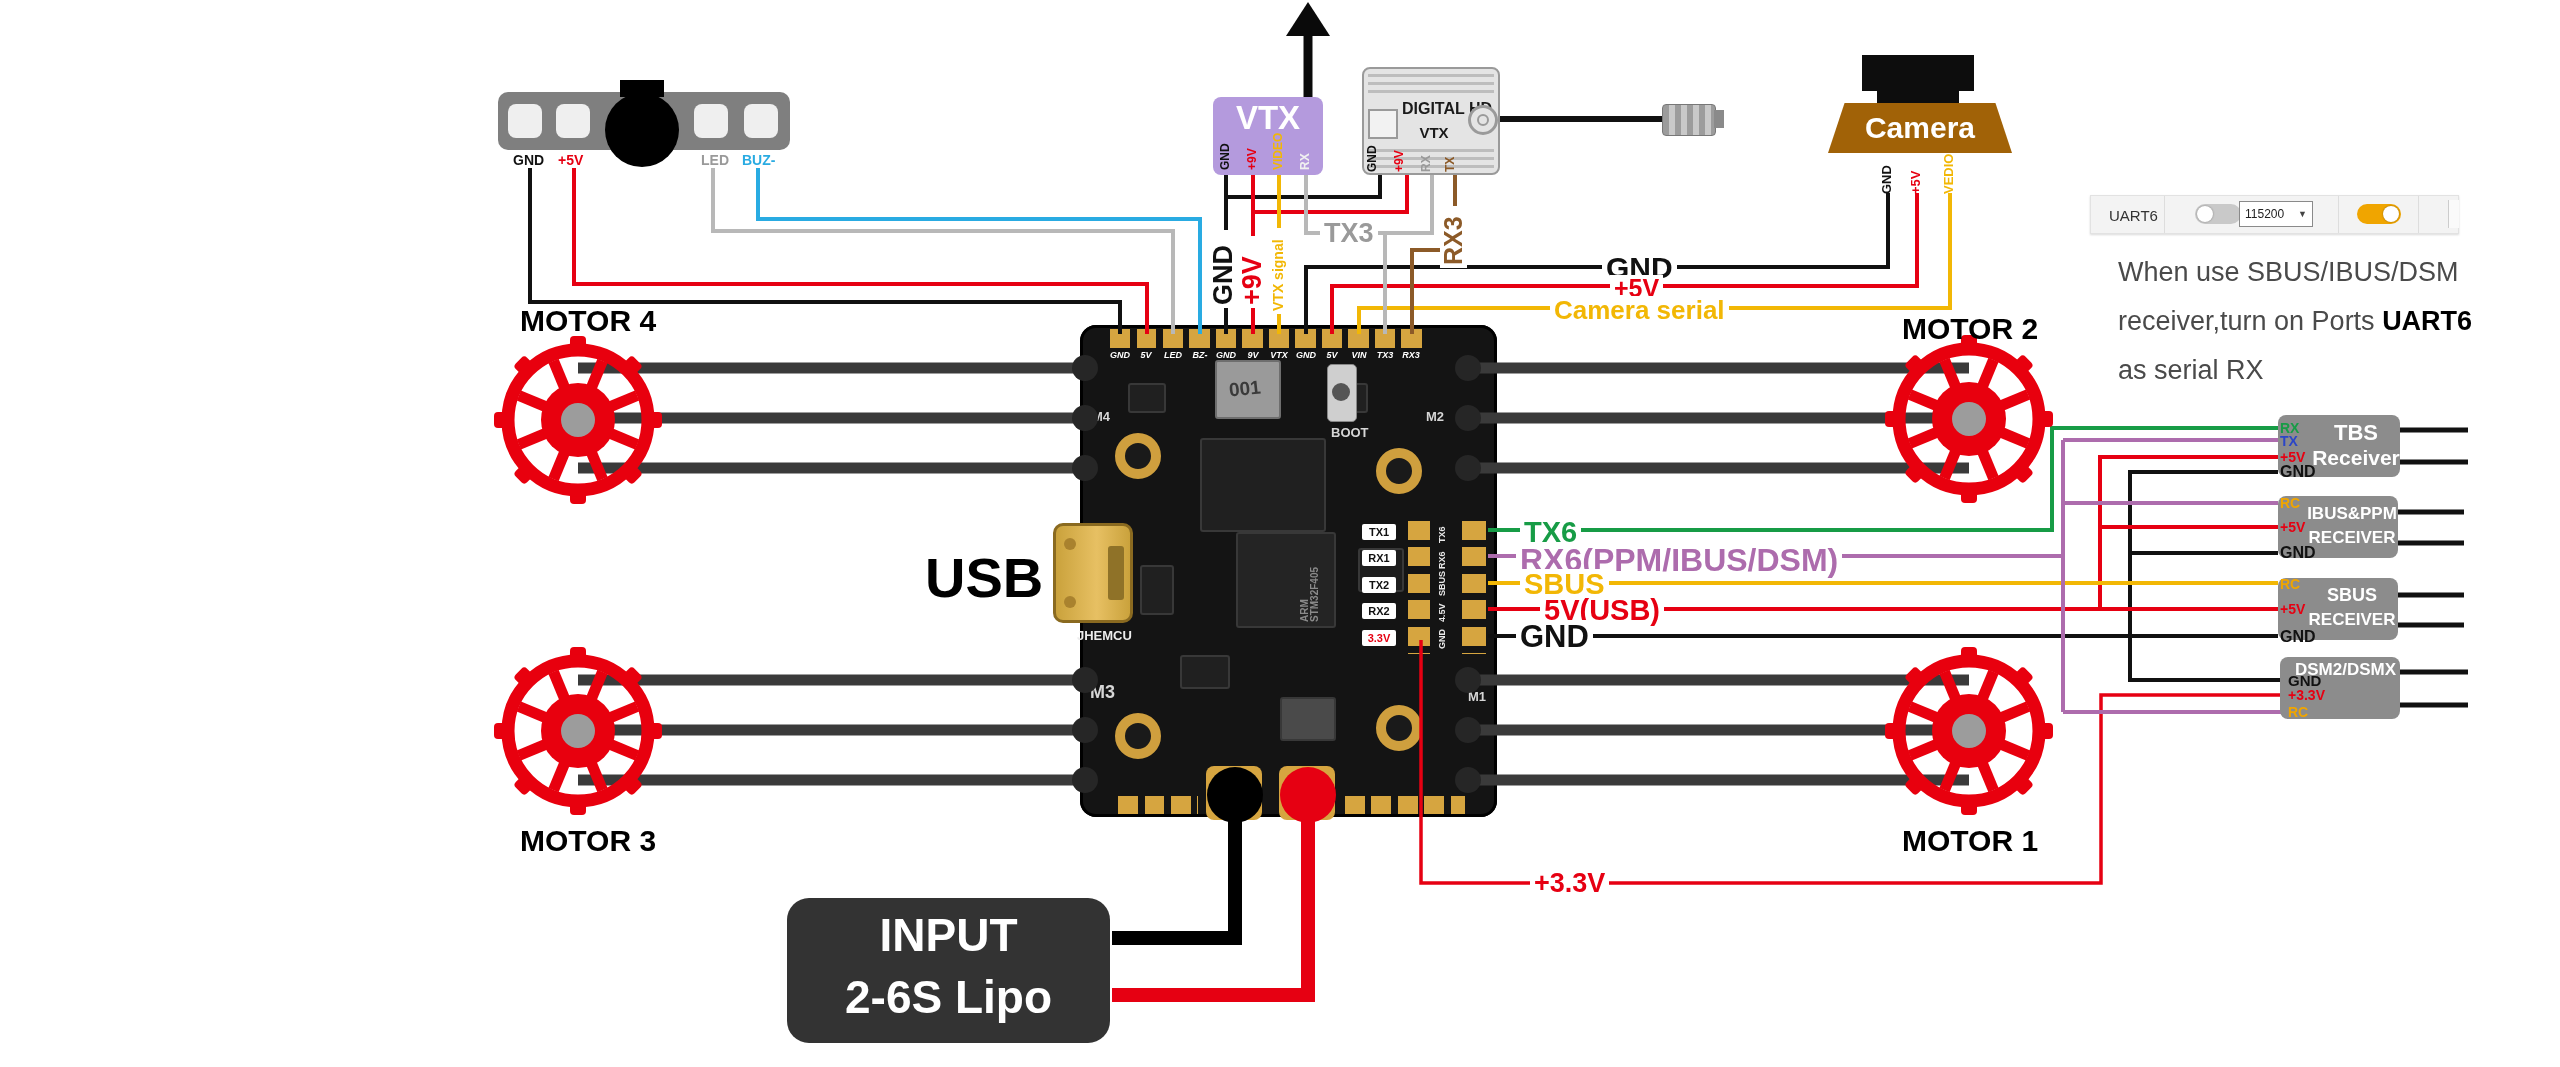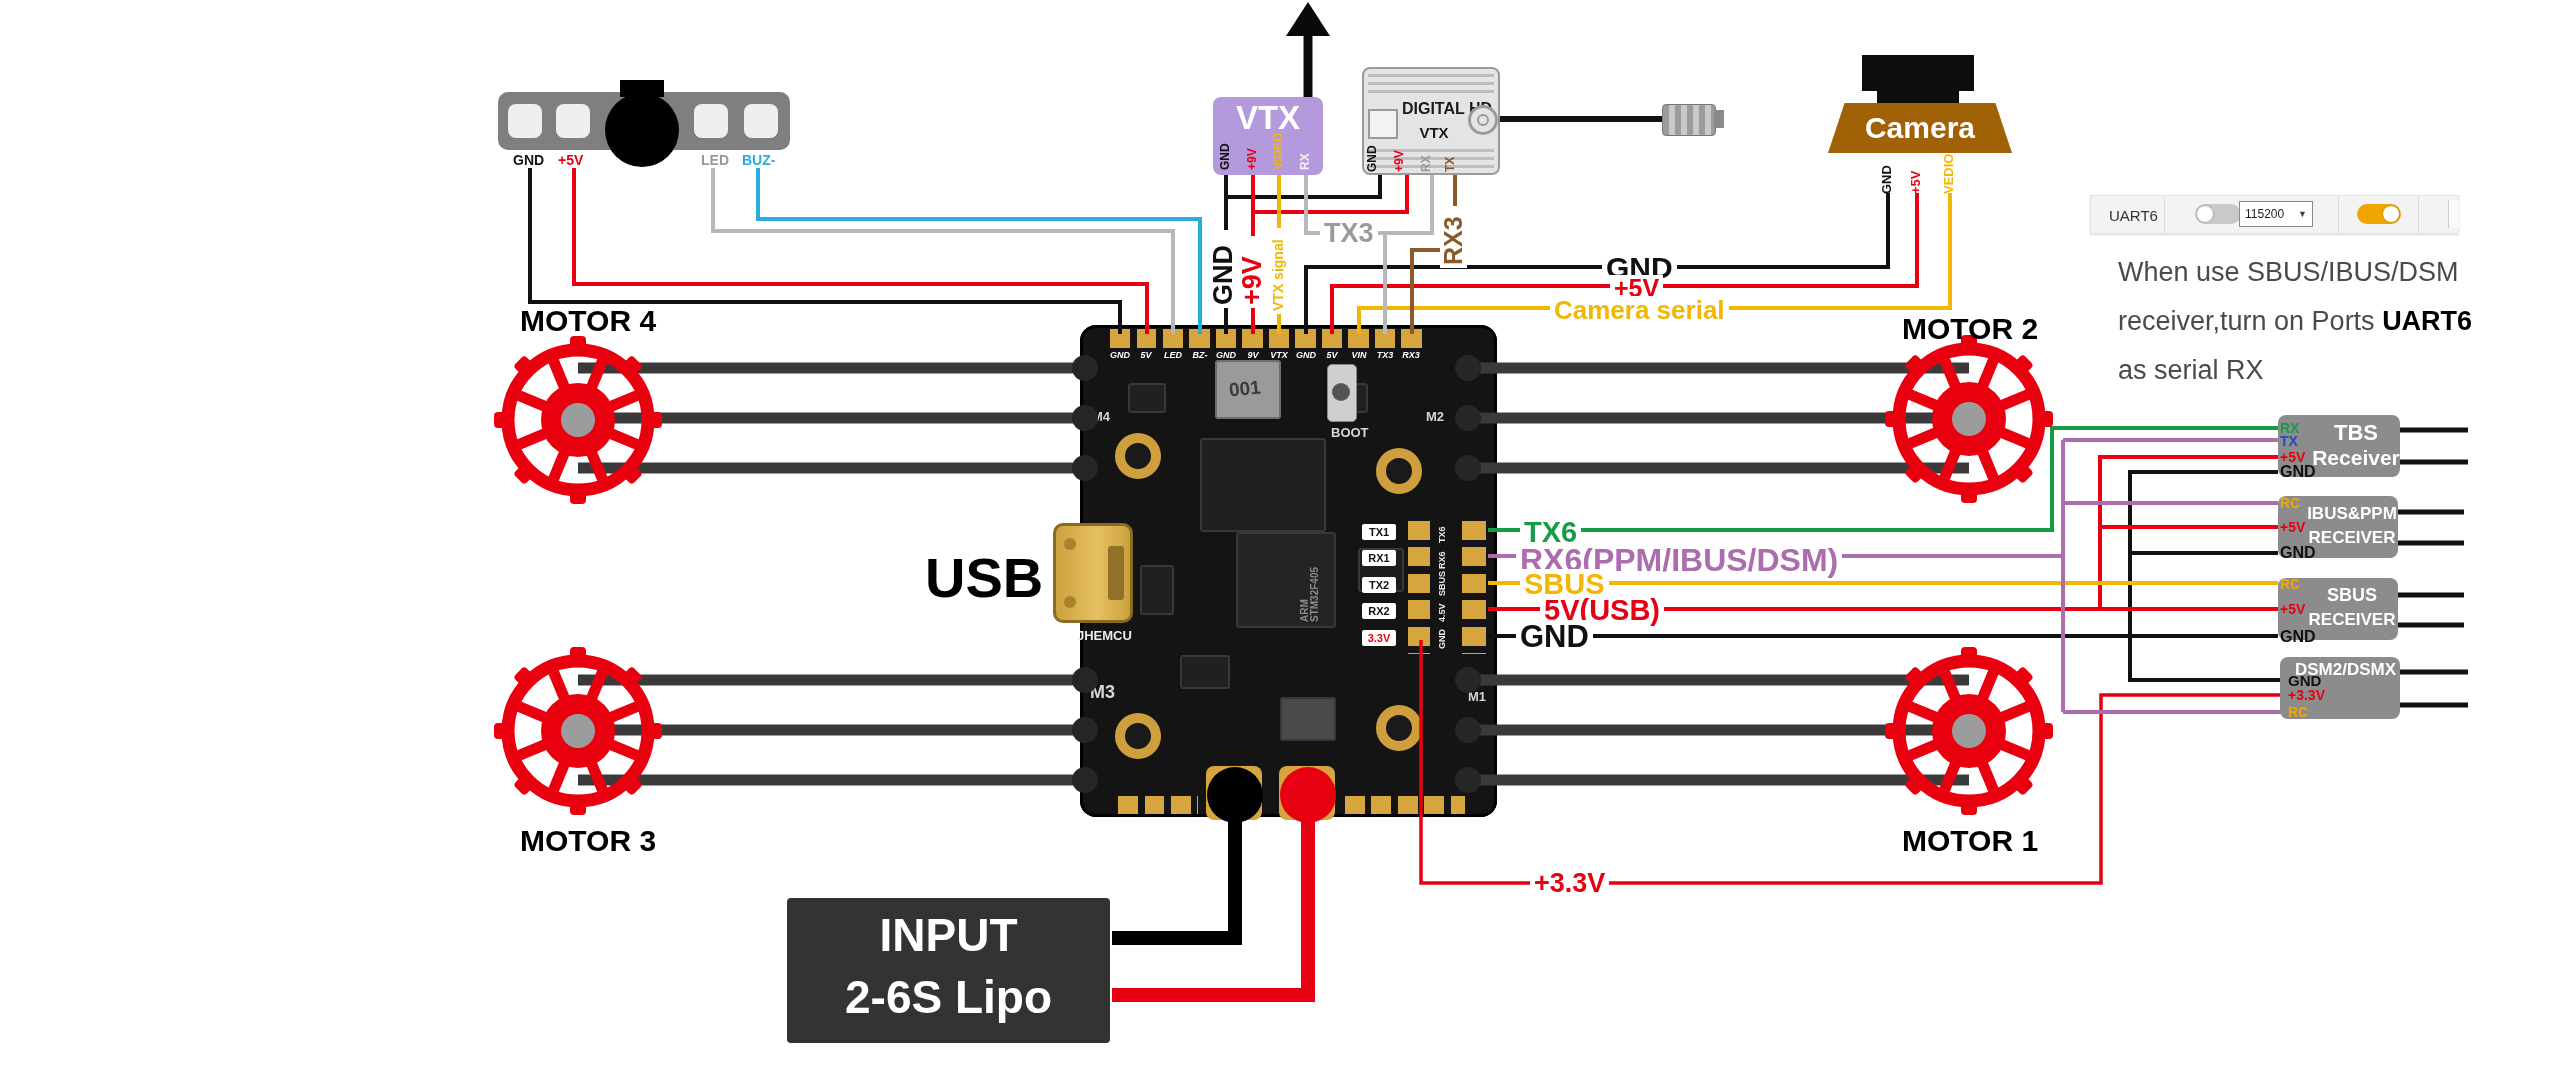--- a/index.html
+++ b/index.html
@@ -395,21 +395,21 @@
   <div class="rpin cr" style="left:2280px;top:602px">+5V</div>
   <div class="rpin ck" style="left:2280px;top:629px;font-size:16px">GND</div>
 
   <div class="rx" style="left:2280px;top:657px">
     <div class="rt" style="left:6px;top:4px;width:110px;font-size:17px;text-align:right">DSM2/DSMX</div>
   </div>
   <div class="rpin ck" style="left:2288px;top:673px;font-size:15px">GND</div>
   <div class="rpin cr" style="left:2288px;top:688px">+3.3V</div>
   <div class="rpin co" style="left:2288px;top:705px">RC</div>
 
-  <div class="abs" style="left:787px;top:898px;width:323px;height:145px;background:#333;border-radius:4px">
+  <div class="abs" style="left:787px;top:898px;width:323px;height:145px;background:#333;border-radius:22px">
     <div class="rt" style="left:0;top:14px;width:323px;font-size:46px">INPUT</div>
     <div class="rt" style="left:0;top:76px;width:323px;font-size:46px">2-6S Lipo</div>
   </div>
 
   <div class="pbar">
     <div class="sep" style="left:73px"></div>
     <div class="sep" style="left:247px"></div>
     <div class="sep" style="left:327px"></div>
     <div class="abs" style="left:18px;top:11px;font-size:15px;color:#333">UART6</div>
     <div class="tog" style="left:104px;top:8px;width:46px;background:#c9c9c9">

